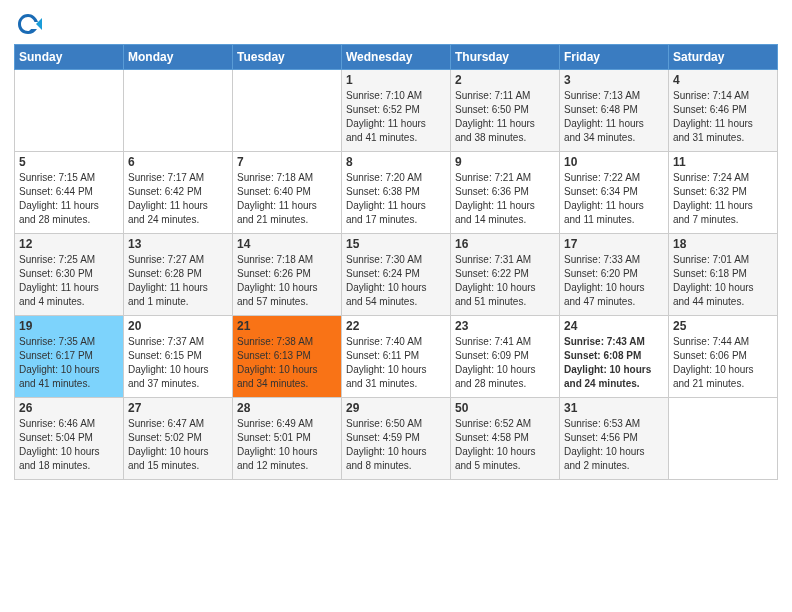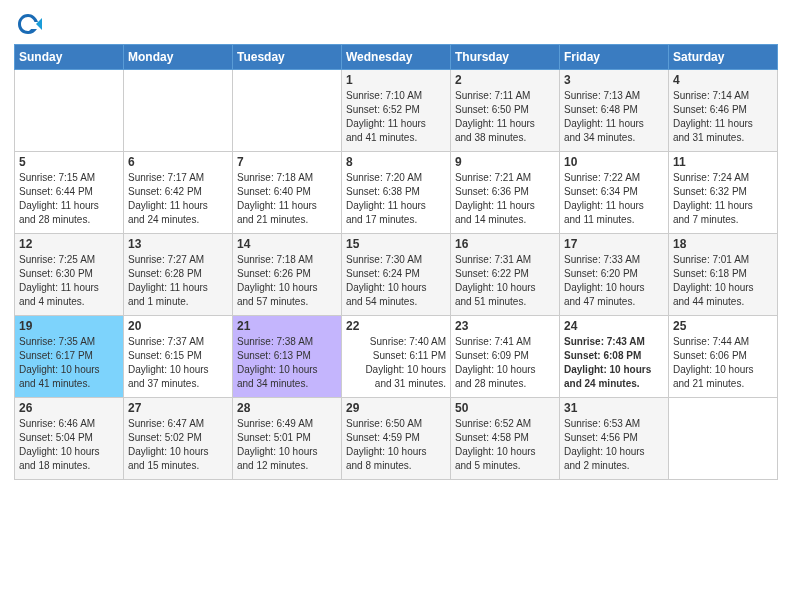--- a/index.html
+++ b/index.html
@@ -279,30 +279,30 @@
 Daylight: 10 hours
 and 41 minutes.</div>
           </td>
           <td style="background: rgb(255, 255, 255);">
             <span class="day-number">20</span>
             <div class="day-info" style="white-space: pre-line;">Sunrise: 7:37 AM
 Sunset: 6:15 PM
 Daylight: 10 hours
 and 37 minutes.</div>
           </td>
-          <td style="background: #c4b5fd;">
+          <td style="background: #f97316;">
             <span class="day-number">21</span>
             <div class="day-info" style="white-space: pre-line;">Sunrise: 7:38 AM
 Sunset: 6:13 PM
 Daylight: 10 hours
 and 34 minutes.</div>
           </td>
           <td style="background: rgb(255, 255, 255);">
             <span class="day-number">22</span>
-            <div class="day-info" style="white-space: pre-line; text-align: right;">Sunrise: 7:40 AM
+            <div class="day-info" style="white-space: pre-line;">Sunrise: 7:40 AM
 Sunset: 6:11 PM
 Daylight: 10 hours
 and 31 minutes.</div>
           </td>
           <td style="background: rgb(255, 255, 255);">
             <span class="day-number">23</span>
             <div class="day-info" style="white-space: pre-line;">Sunrise: 7:41 AM
 Sunset: 6:09 PM
 Daylight: 10 hours
 and 28 minutes.</div>

